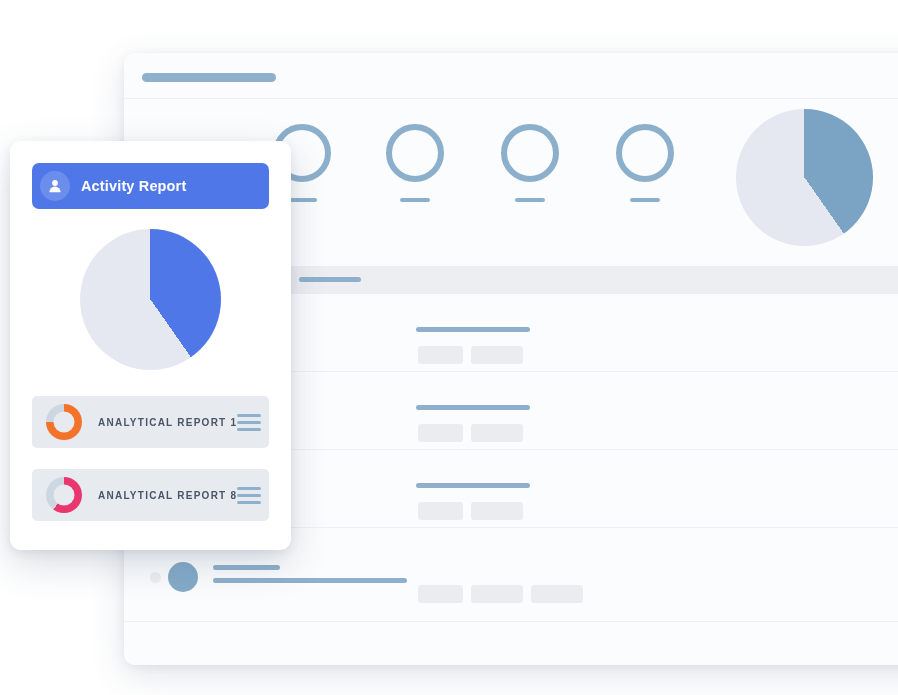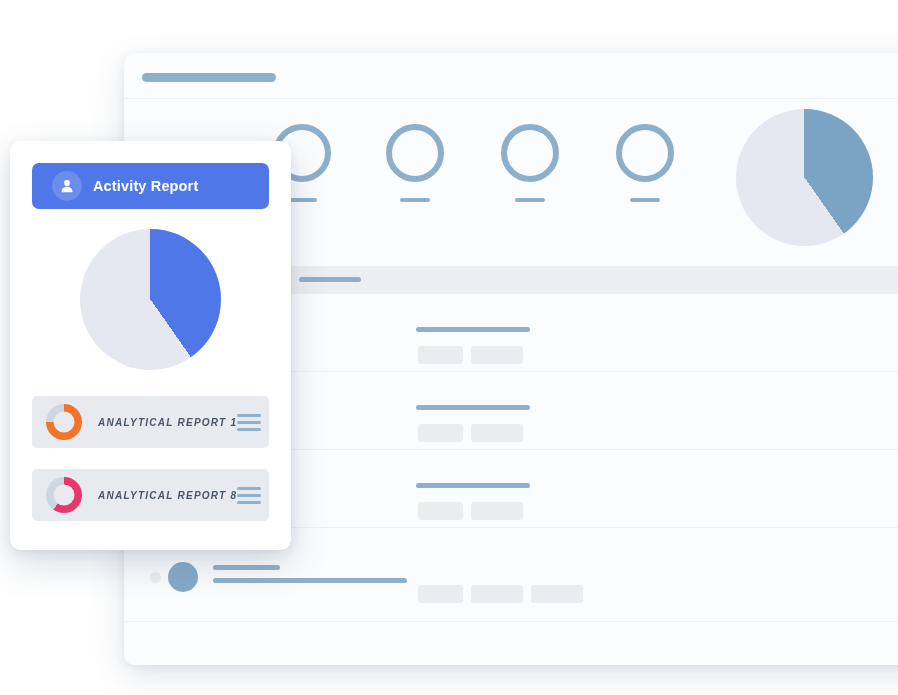--- a/index.html
+++ b/index.html
@@ -196,21 +196,21 @@
   .card-header {
     position: absolute;
     left: 22px;
     top: 22px;
     width: 237px;
     height: 46px;
     background: #4f77e8;
     border-radius: 7px;
     display: flex;
     align-items: center;
-    padding-left: 20px;
+    padding-left: 8px;
     box-sizing: border-box;
   }
   .header-avatar {
     width: 30px;
     height: 30px;
     border-radius: 50%;
     background: #6b8dec;
     display: flex;
     align-items: center;
     justify-content: center;
@@ -246,21 +246,20 @@
   
   .report-item {
     position: absolute;
     left: 22px;
     width: 237px;
     height: 52px;
     background: #e7eaee;
     border-radius: 5px;
     display: flex;
     align-items: center;
-    font-style: italic;
   }
   .report-item.item-1 { top: 255px; }
   .report-item.item-2 { top: 328px; }
 
   .donut {
     position: relative;
     width: 36px;
     height: 36px;
     margin-left: 14px;
     border-radius: 50%;

